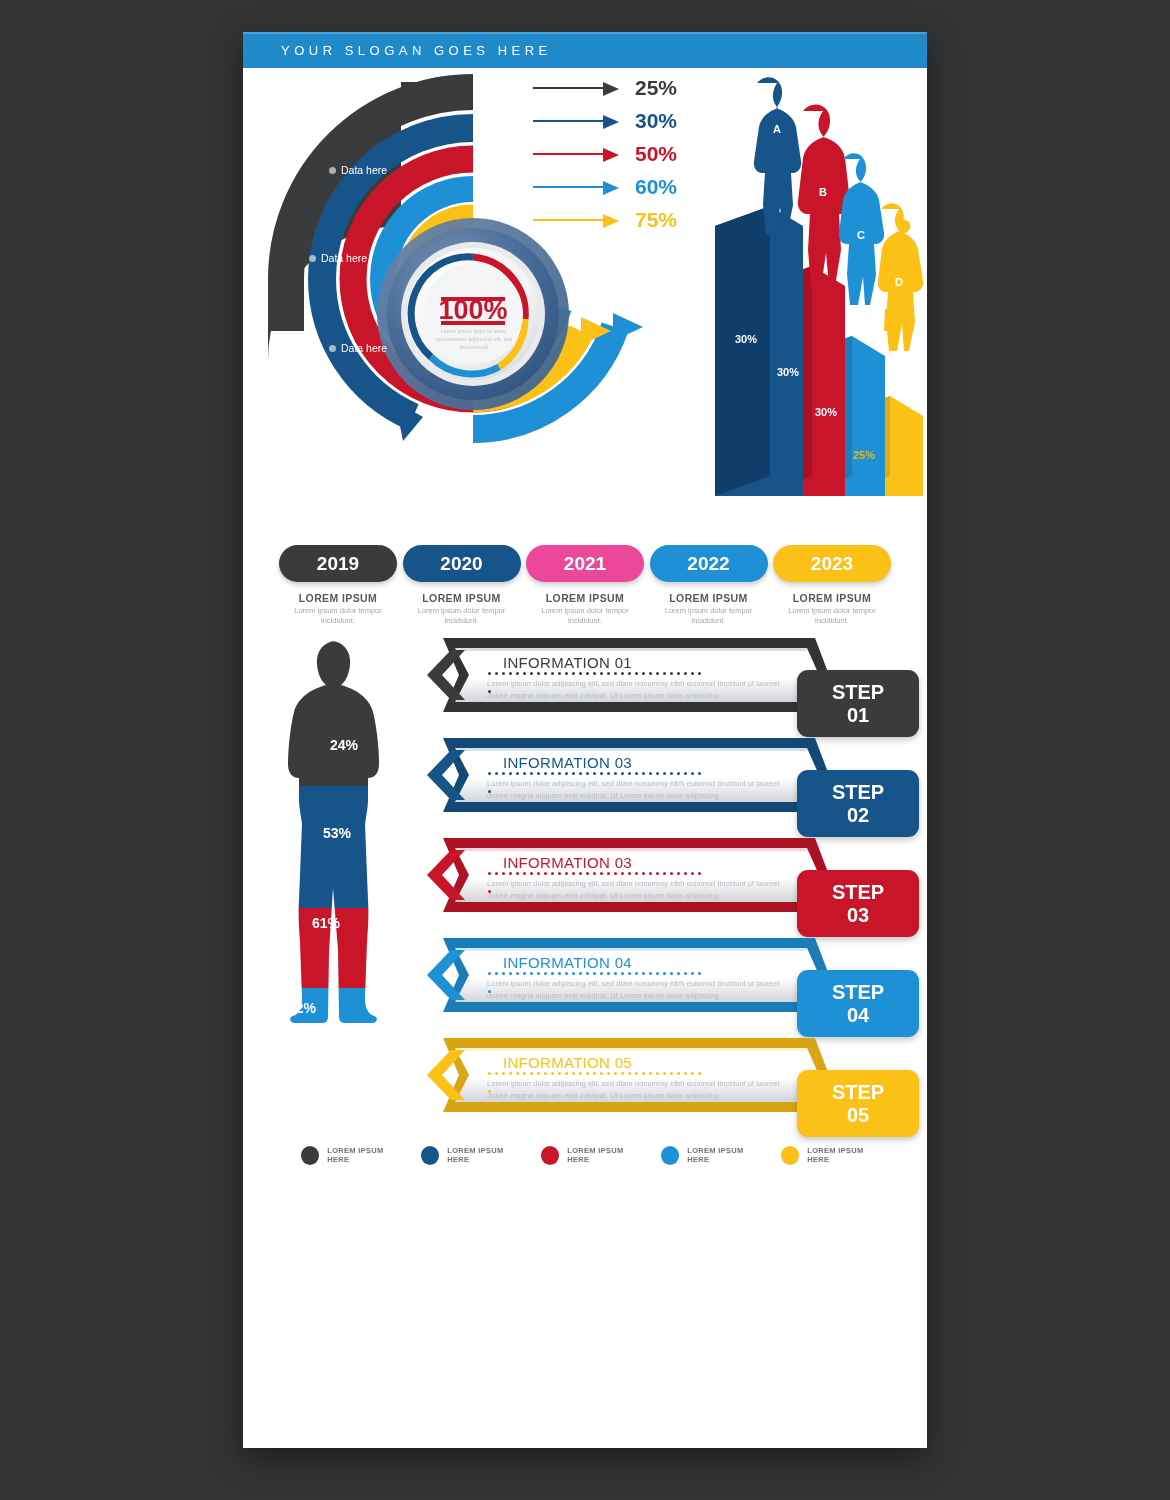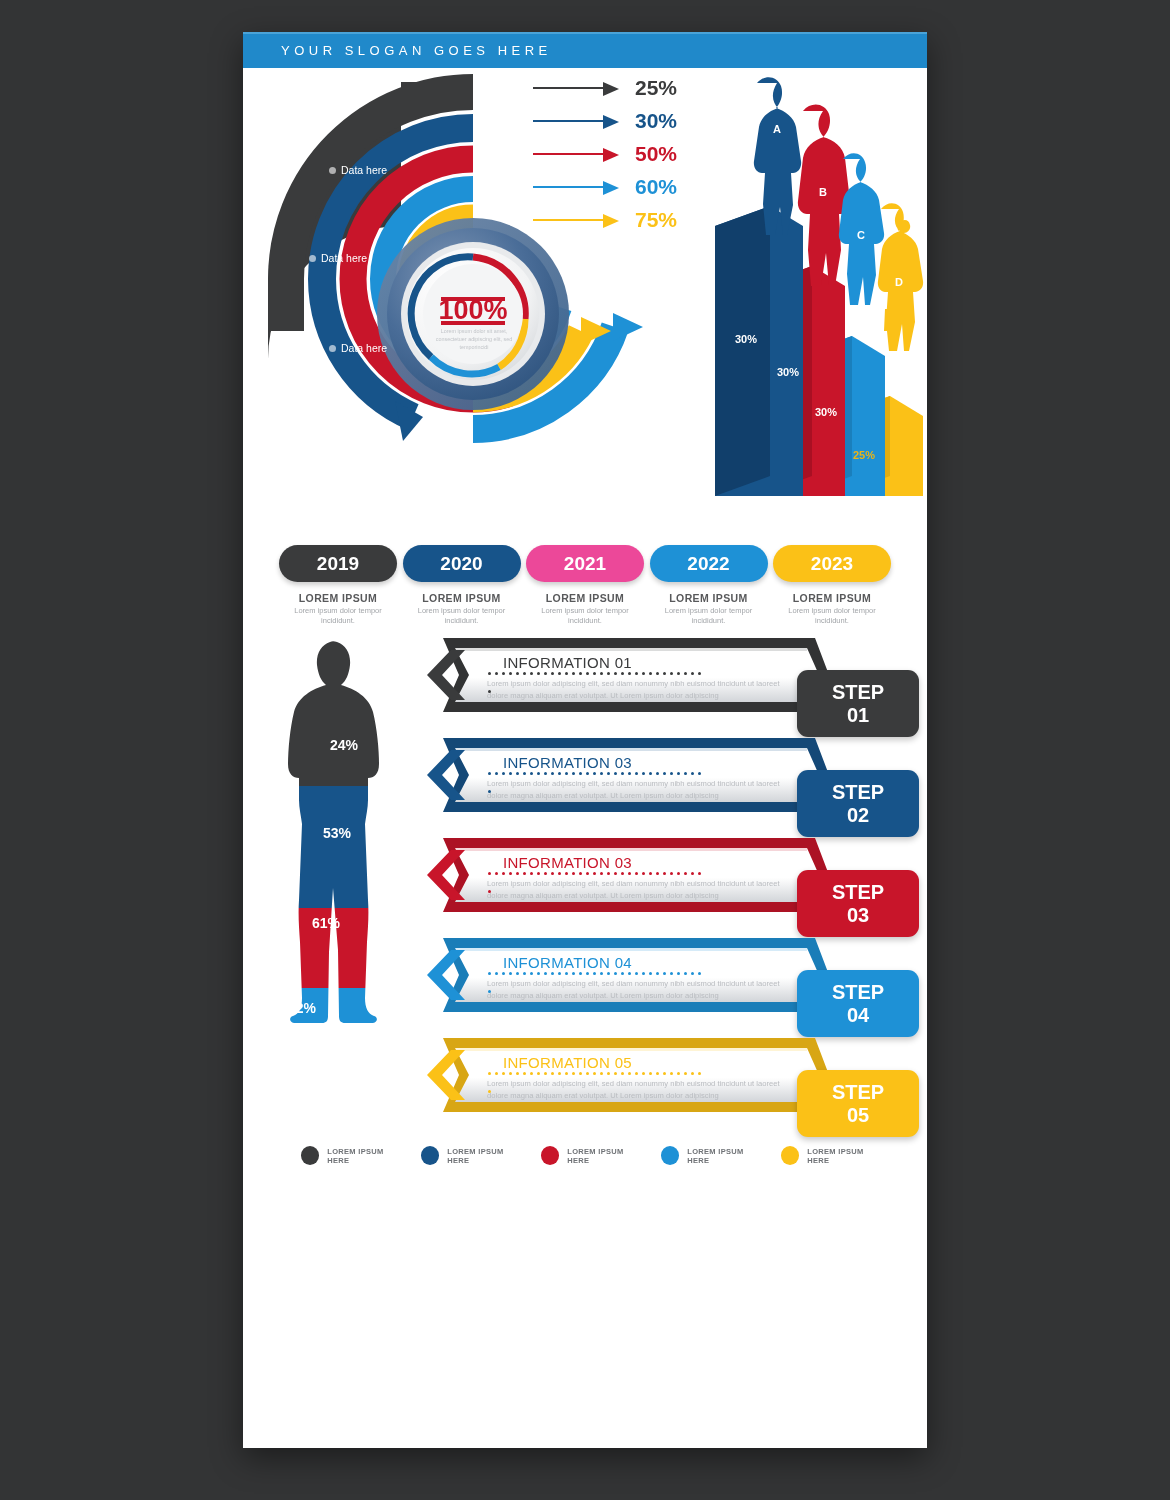--- a/index.html
+++ b/index.html
@@ -108,21 +108,21 @@
     align-items:center;justify-content:center;
     color:#ffffff;font-size:20px;font-weight:bold;line-height:1.12;
     box-shadow:0 3px 6px rgba(0,0,0,.22);
     margin-top:29px;
   }
   
   .footer-legend{
     display:flex;justify-content:space-between;
     padding:0 42px;margin-top:2px;
   }
-  .fl-item{display:flex;align-items:center;padding-left:16px;}
+  .fl-item{display:flex;padding-left:16px;}
   .fl-dot{width:19px;height:19px;border-radius:50%;}
   .fl-lbl{
     margin-left:8px;font-size:7.5px;font-weight:bold;color:#6f7276;
     letter-spacing:.3px;
   }
 </style>
 </head>
 <body>
 
 <div class="canvas">

